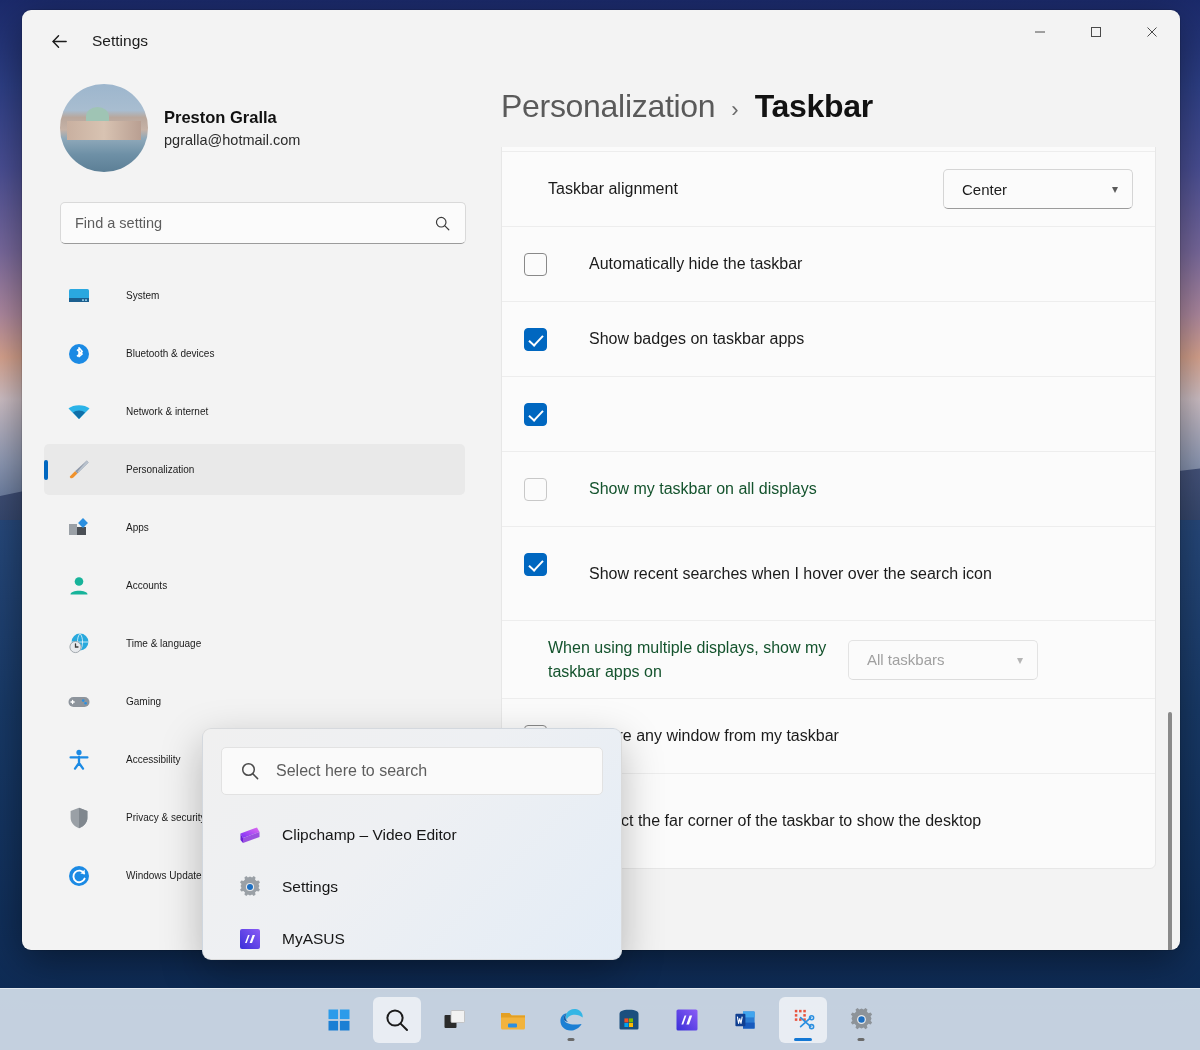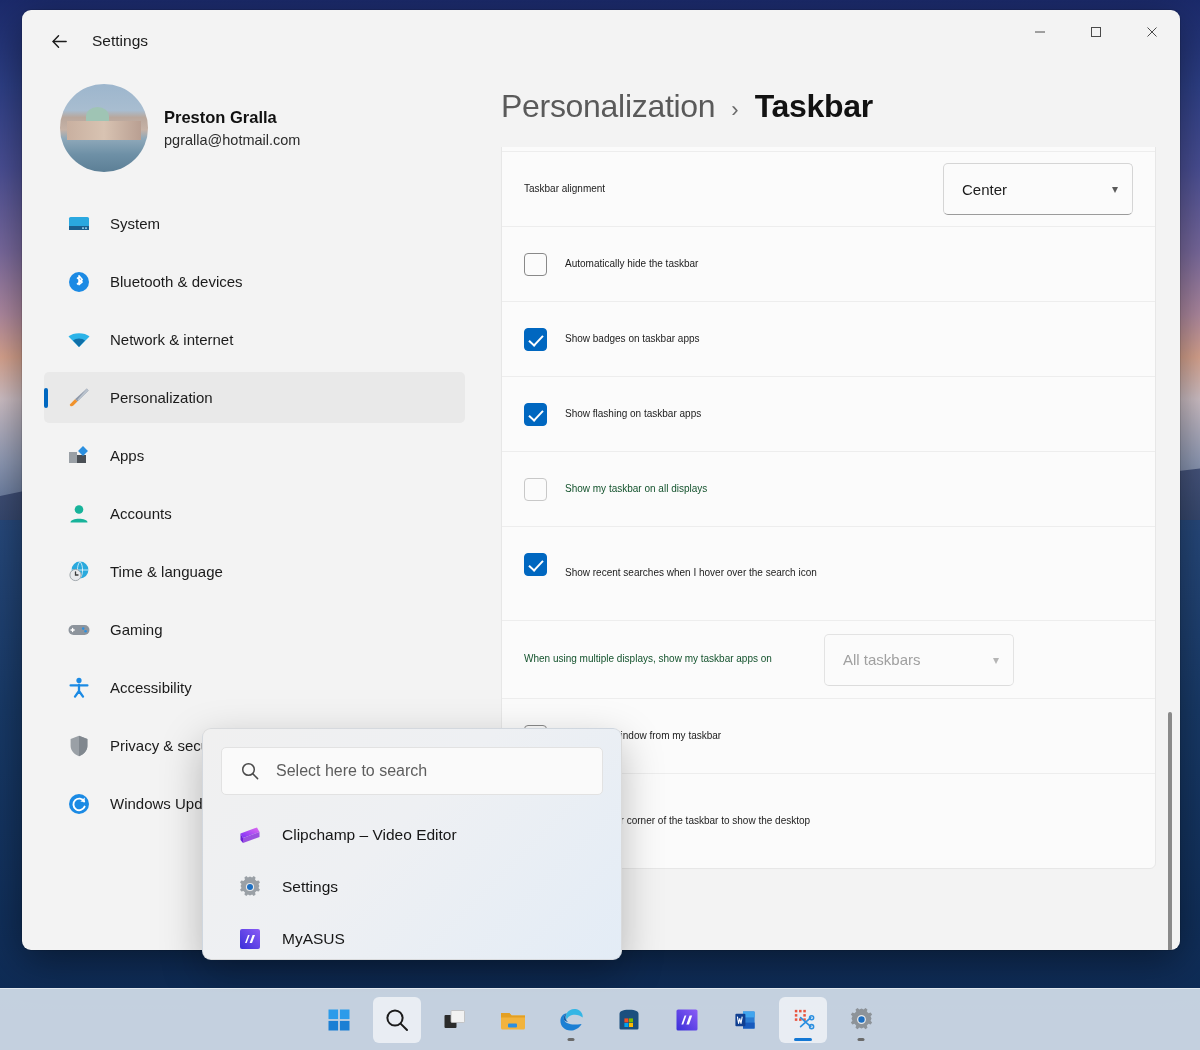--- a/index.html
+++ b/index.html
@@ -109,21 +109,21 @@
     padding-left: 22px; border-radius: 5px; position: relative;
     margin-bottom: 7px;
   }
   .navitem.selected { background: #e9e9e9; }
   .navitem.selected::before {
     content: ''; position: absolute; left: 0; top: 50%;
     transform: translateY(-50%);
     width: 4px; height: 20px; border-radius: 2px; background: #0067c0;
   }
   .navicon { width: 26px; height: 26px; flex-shrink: 0; position: relative; }
-  .navlabel { font-size: 15px; color: #1b1b1b; }
+  .navlabel { font-size: 10px; color: #1b1b1b; margin-left: 16px; }
 
   
   .main { flex: 1; position: relative; padding-right: 0; }
   .breadcrumb {
     display: flex; align-items: baseline; gap: 16px;
     padding: 16px 0 0 14px; font-size: 32px;
   }
   .crumb-parent { color: #5a5a5a; letter-spacing: -.3px; }
   .crumb-sep { color: #6a6a6a; font-size: 22px; }
   .crumb-current { color: #121212; font-weight: bold; letter-spacing: -.3px; }
@@ -135,38 +135,38 @@
   .card {
     background: #fbfbfb; border: 1px solid #e7e7e7;
     border-radius: 6px; overflow: hidden; margin-top: -18px;
   }
   .row {
     min-height: 75px; display: flex; align-items: center;
     padding: 0 22px 0 22px; border-bottom: 1px solid #ededed;
   }
   .row:last-child { border-bottom: none; }
   .row-clipped { min-height: 22px; height: 22px; }
-  .row-label { font-size: 10px; color: #1b1b1b; flex: 1; line-height: 1.45; }
+  .row-label { font-size: 16px; color: #1b1b1b; flex: 1; line-height: 1.45; margin-left: 24px; }
   .row.disabled .row-label { color: #14532d; }
 
   .cb {
     width: 23px; height: 23px; border-radius: 4px;
     border: 1.4px solid #898989; background: #fbfbfb;
     flex-shrink: 0; margin-right: 18px; position: relative;
   }
   .cb.checked { background: #0067c0; border-color: #0067c0; }
   .cb.checked::after {
     content: ''; position: absolute; left: 7px; top: 3px;
     width: 6px; height: 12px; border: solid #fff;
     border-width: 0 2.2px 2.2px 0; transform: rotate(43deg);
   }
   .cb.dim { border-color: #c8c8c8; }
 
   .dropdown {
-    width: 190px; height: 52px; background: #fbfbfb;
+    width: 190px; height: 40px; background: #fbfbfb;
     border: 1px solid #d5d5d5; border-bottom-color: #9b9b9b;
     border-radius: 5px; display: flex; align-items: center;
     justify-content: space-between; padding: 0 14px 0 18px;
     font-size: 15px; color: #1b1b1b; flex-shrink: 0;
   }
   .dropdown.disabled { color: #a0a0a0; border-color: #e3e3e3; border-bottom-color: #dcdcdc; gap: 28px; }
   .chev { font-size: 12px; color: #5a5a5a; }
   .dropdown.disabled .chev { color: #b5b5b5; }
 
   .scrollbar-track {
@@ -261,20 +261,27 @@
     <div class="sidebar">
 
       <div class="profile">
         <div class="avatar"></div>
         <div>
           <div class="profile-name">Preston Gralla</div>
           <div class="profile-mail">pgralla@hotmail.com</div>
         </div>
       </div>
 
+      <div class="search-box">
+        <input type="text" placeholder="Find a setting" style="">
+        <svg width="17" height="17" viewBox="0 0 20 20">
+          <circle cx="8.5" cy="8.5" r="5.6" stroke="#3b3b3b" stroke-width="1.4" fill="none"></circle>
+          <path d="M12.8 12.8 L17.4 17.4" stroke="#3b3b3b" stroke-width="1.4" stroke-linecap="round"></path>
+        </svg>
+      </div>
 
       <div class="navlist">
 
         <div class="navitem">
           <span class="navicon">
             <svg width="26" height="26" viewBox="0 0 26 26">
               <rect x="3" y="6" width="20" height="13" rx="1.6" fill="#2aa8e0"></rect>
               <rect x="3" y="15" width="20" height="4" rx="0" fill="#1b5f8f"></rect>
               <rect x="16" y="16.4" width="2" height="1.4" fill="#9fd8f2"></rect>
               <rect x="19" y="16.4" width="2" height="1.4" fill="#9fd8f2"></rect>
@@ -419,21 +426,20 @@
             <span class="row-label">Automatically hide the taskbar</span>
           </div>
 
           <div class="row">
             <span class="cb checked"></span>
             <span class="row-label">Show badges on taskbar apps</span>
           </div>
 
           <div class="row">
             <span class="cb checked"></span>
-            <span class="row-label">Show flashing on taskbar apps</span>
           </div>
 
           <div class="row disabled">
             <span class="cb dim"></span>
             <span class="row-label">Show my taskbar on all displays</span>
           </div>
 
           <div class="row" style="min-height:94px">
             <span class="cb checked" style="align-self:flex-start;margin-top:26px"></span>
             <span class="row-label" style="max-width:470px">Show recent searches when I hover over the search icon</span>

